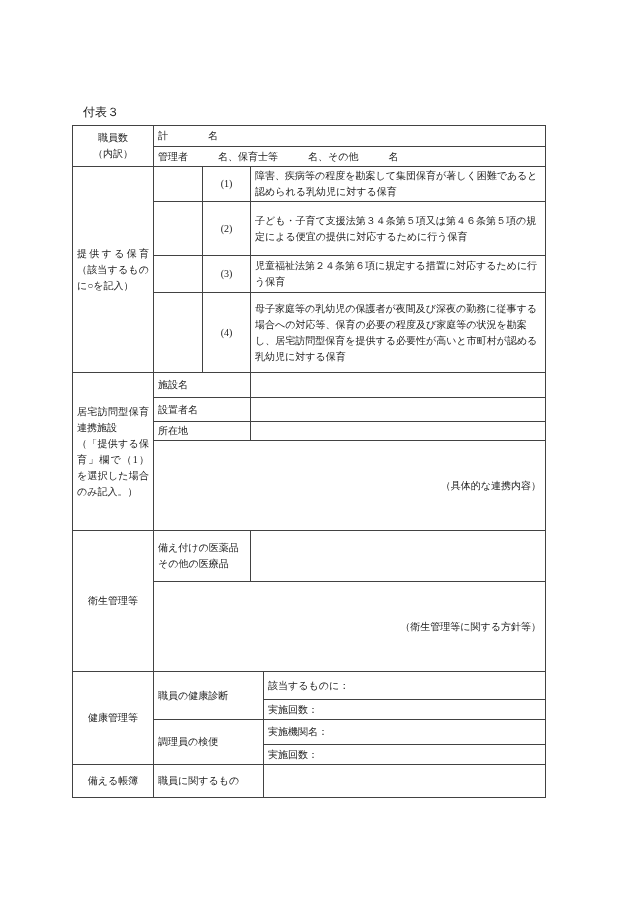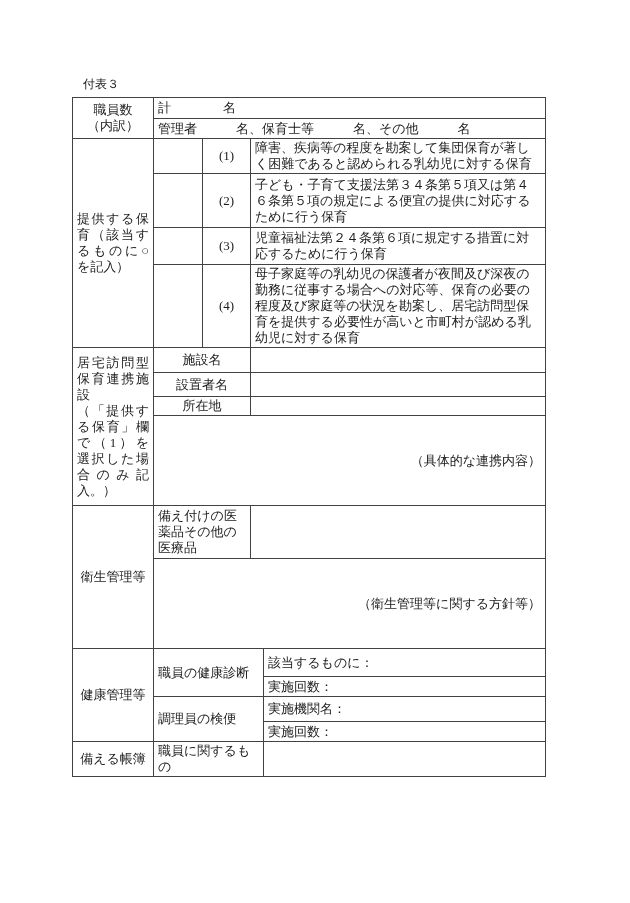--- a/index.html
+++ b/index.html
@@ -12,21 +12,21 @@
     background:var(--bg);
     font-family:"Liberation Serif","DejaVu Serif",serif;
     color:var(--text);
   }
   .sheet{
     position:relative;
     width:630px;
     height:903px;
     background:var(--bg);
     box-sizing:border-box;
-    padding:76px 0 0 72px;
+    padding:104px 0 0 72px;
     overflow:hidden;
   }
   .appendix-label{
     font-size:12px;
     line-height:16px;
     margin-left:11px;
   }
   .doc-title{
     width:473px;
     margin-left:8px;
@@ -37,40 +37,40 @@
     letter-spacing:1px;
   }
   table.form{
     border-collapse:collapse;
     table-layout:fixed;
     width:473px;
     margin-top:5px;
   }
   table.form td{
     border:1px solid var(--border);
-    font-size:13px;
+    font-size:10px;
     line-height:16px;
     padding:1px 4px;
     vertical-align:middle;
     word-break:break-all;
     overflow:hidden;
   }
   td.colA{
     text-align:center;
     padding:2px 5px;
   }
   td.colA .jline{
     text-align:justify;
     text-justify:inter-ideograph;
   }
   td.center{text-align:left;}
   td.numcell{text-align:center;padding:0;}
   td.vtop{vertical-align:top;}
   td.pad-top{padding-top:4px;}
-  td.lbl{text-align:center;padding:1px 2px;}
+  td.lbl{text-align:left;padding:1px 2px;}
   
   tr.r-h21{height:21px;} tr.r-h20{height:20px;} tr.r-h30{height:30px;}
   tr.r-h54{height:54px;} tr.r-h37{height:37px;} tr.r-h80{height:80px;}
   tr.r-h25{height:25px;} tr.r-h24{height:24px;} tr.r-h19{height:19px;}
   tr.r-h109{height:90px;text-align:right;} tr.r-h51{height:51px;} tr.r-h28{height:28px;}
   tr.r-h23{height:33px;}
 </style>
 </head>
 <body>
 

